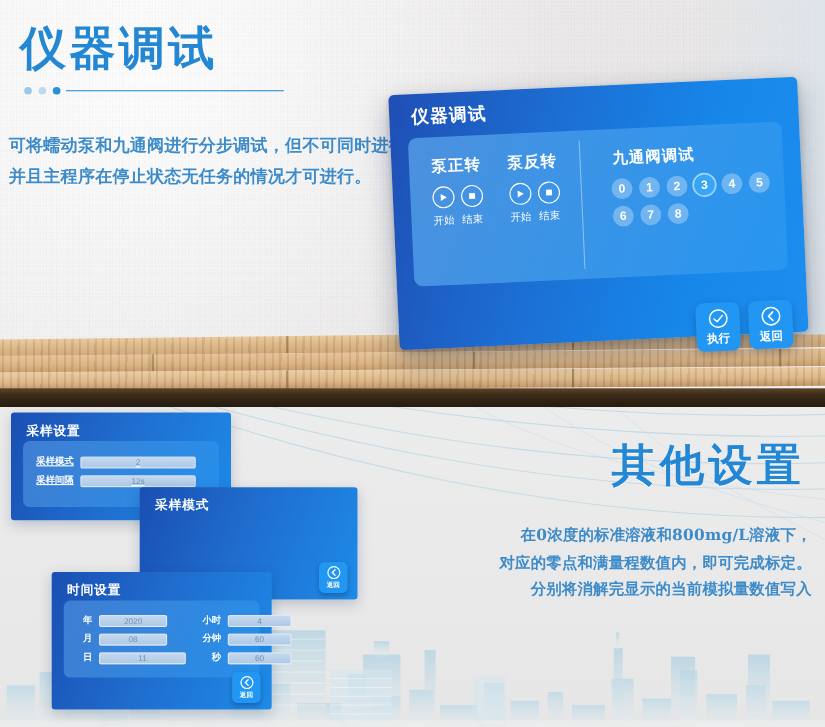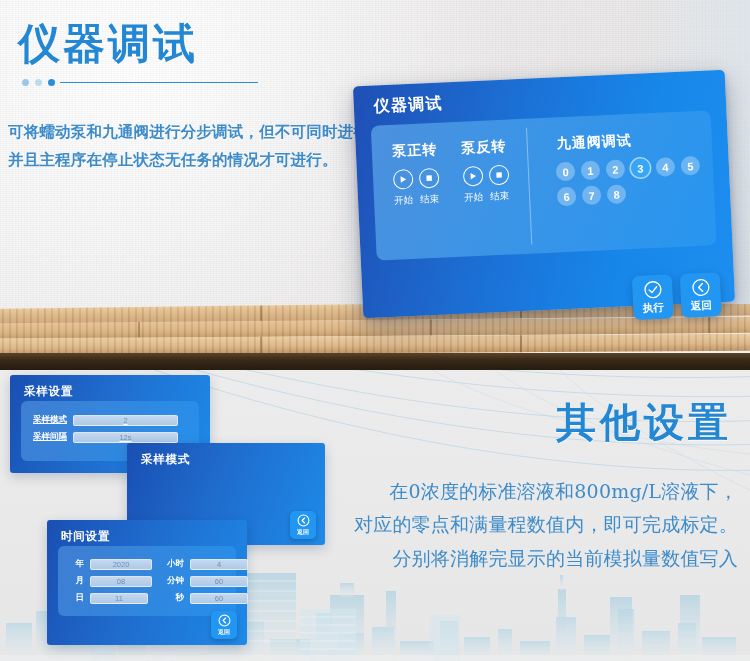--- a/index.html
+++ b/index.html
@@ -162,21 +162,21 @@
   
   .headline2 {
     position:absolute; right:18px; top:395px; z-index:6;
     font-family: "DejaVu Serif", "Liberation Serif", serif;
     font-size: 40px; font-weight:700; color:#2487d4; letter-spacing:4px;
     text-shadow: 0 1px 0 rgba(255,255,255,.8);
   }
   .intro2 {
     position:absolute; right:12px; top:475px; width:388px; z-index:6;
     font-family: "DejaVu Serif", "Liberation Serif", serif;
-    font-size:19px; color:#3d8bc9; line-height:1.75; font-weight:400;
+    font-size:14px; color:#3d8bc9; line-height:1.75; font-weight:700;
     text-align:right; letter-spacing:.2px;
   }
   .intro2 .l2 { text-align:right; }
 
   
   .scard {
     position:absolute; border-radius:3px;
     box-shadow: 0 4px 12px rgba(20,50,90,.22);
     color:#fff;
     padding-left:16px;
@@ -464,21 +464,21 @@
             <div class="frow">
               <span class="flabel" style="width:16px">年</span>
               <span class="fbox" style="width:62px">2020</span>
             </div>
             <div class="frow">
               <span class="flabel" style="width:16px">月</span>
               <span class="fbox" style="width:62px">08</span>
             </div>
             <div class="frow">
               <span class="flabel" style="width:16px">日</span>
-              <span class="fbox" style="width:58px">11</span>
+              <span class="fbox" style="width:79px">11</span>
             </div>
           </div>
           <div>
             <div class="frow">
               <span class="flabel" style="width:24px">小时</span>
               <span class="fbox" style="width:58px">4</span>
             </div>
             <div class="frow">
               <span class="flabel" style="width:24px">分钟</span>
               <span class="fbox" style="width:58px">60</span>

